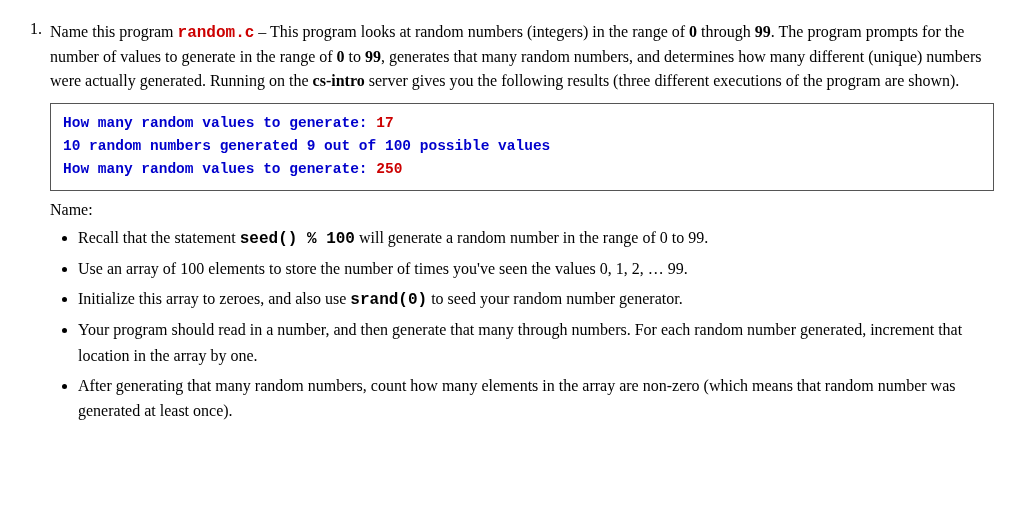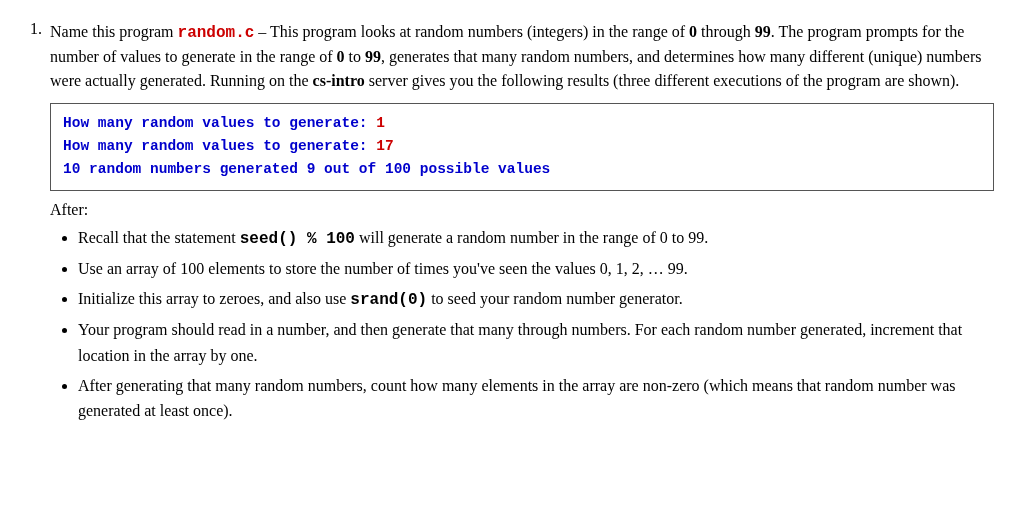--- a/index.html
+++ b/index.html
@@ -97,32 +97,32 @@
 
 <div class="problem-item">
   <div class="problem-number">1.</div>
   <div class="problem-content">
     <div class="problem-text">
       <span>Name this program </span><span class="inline-code">random.c</span><span> – This program looks at random numbers (integers) in the range of </span><span class="bold-text">0</span><span> through </span><span class="bold-text">99</span><span>. The program prompts for the number of values to generate in the range of </span><span class="bold-text">0</span><span> to </span><span class="bold-text">99</span><span>, generates that many random numbers, and determines how many different (unique) numbers were actually generated. Running on the </span><span class="bold-text">cs-intro</span><span> server gives you the following results (three different executions of the program are shown).</span>
     </div>
 
     <div class="code-box">
       <div class="code-line-blue">
-        <span>How many random values to generate: </span><span class="code-value">1</span>
-      </div>
-      <div class="code-line-blue">
         <span>How many random values to generate: </span><span class="code-value">17</span>
       </div>
       <div class="code-line-blue">
         <span>10 random numbers generated 9 out of 100 possible values</span>
       </div>
+      <div class="code-line-blue">
+        <span>How many random values to generate: </span><span class="code-value">250</span>
+      </div>
     </div>
 
     <div class="hints-section">
-      <div class="hints-label">After:</div>
+      <div class="hints-label">Name:</div>
       <ul class="hints-list">
         <li>
           Recall that the statement <span class="bold-code">seed() % 100</span> will generate a random number in the range of 0 to 99.
         </li>
         <li>
           Use an array of 100 elements to store the number of times you've seen the values 0, 1, 2, … 99.
         </li>
         <li>
           Initialize this array to zeroes, and also use <span class="bold-code">srand(0)</span> to seed your random number generator.
         </li>

